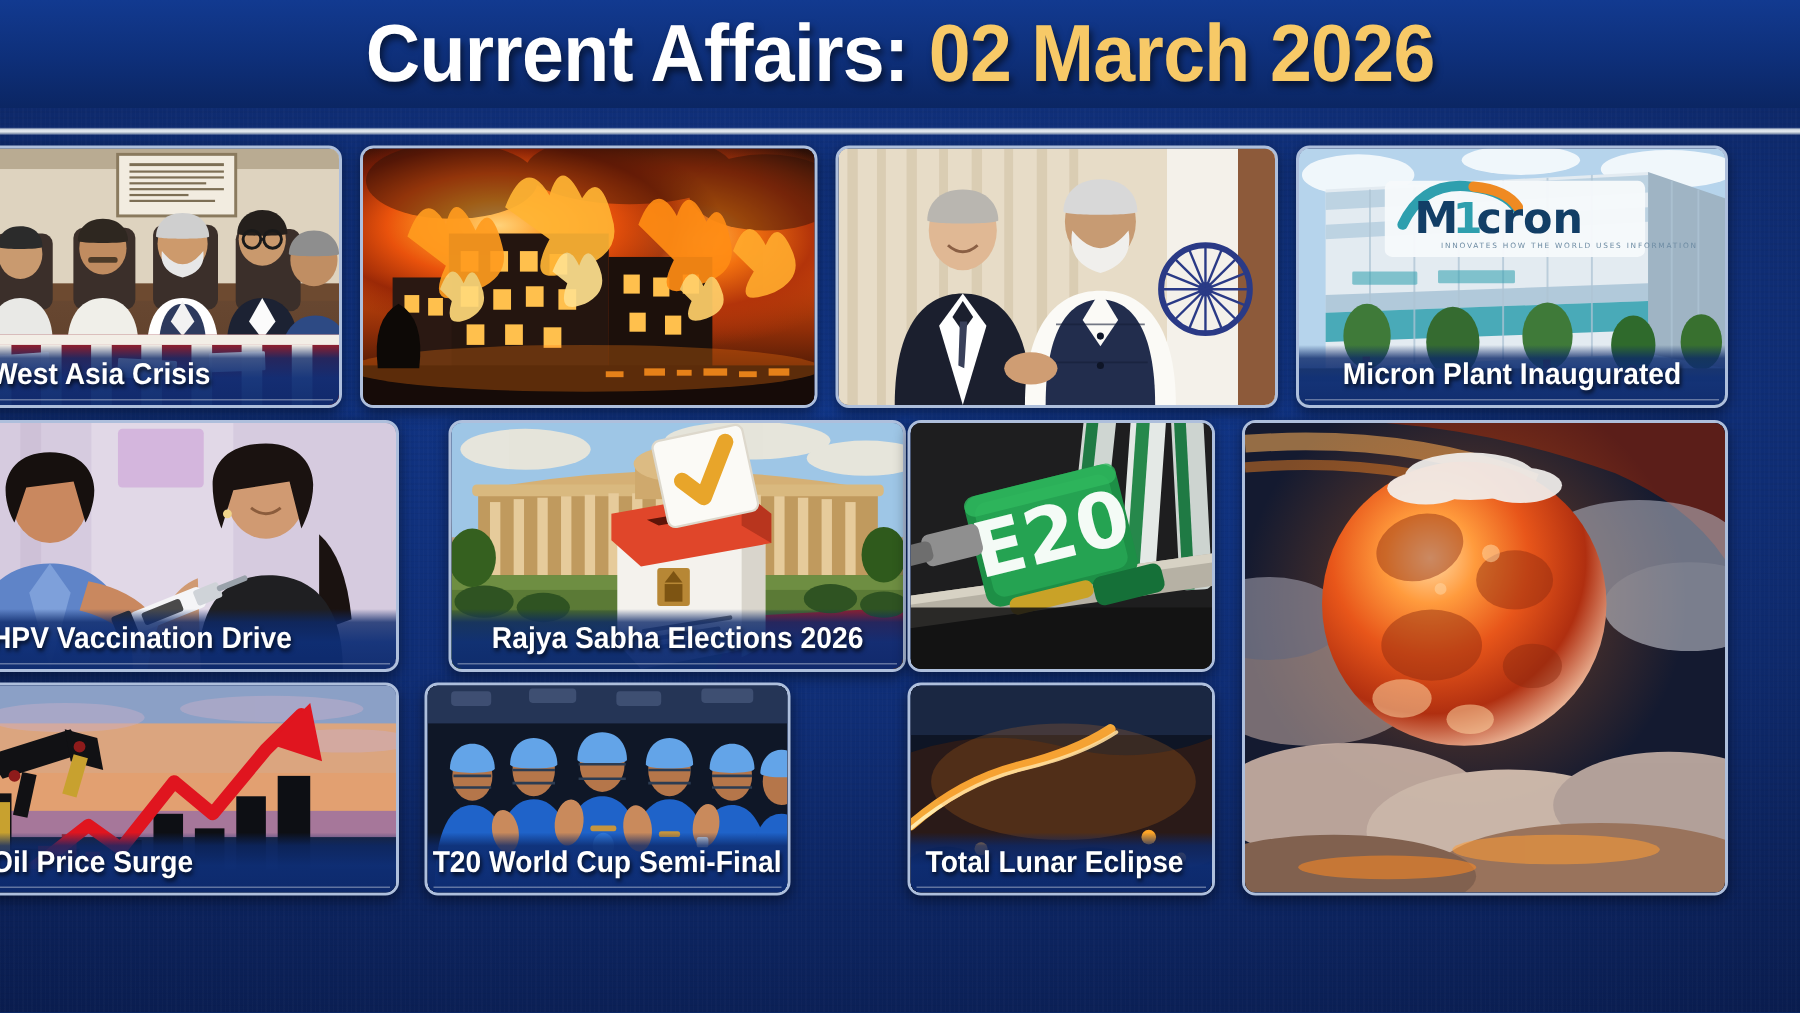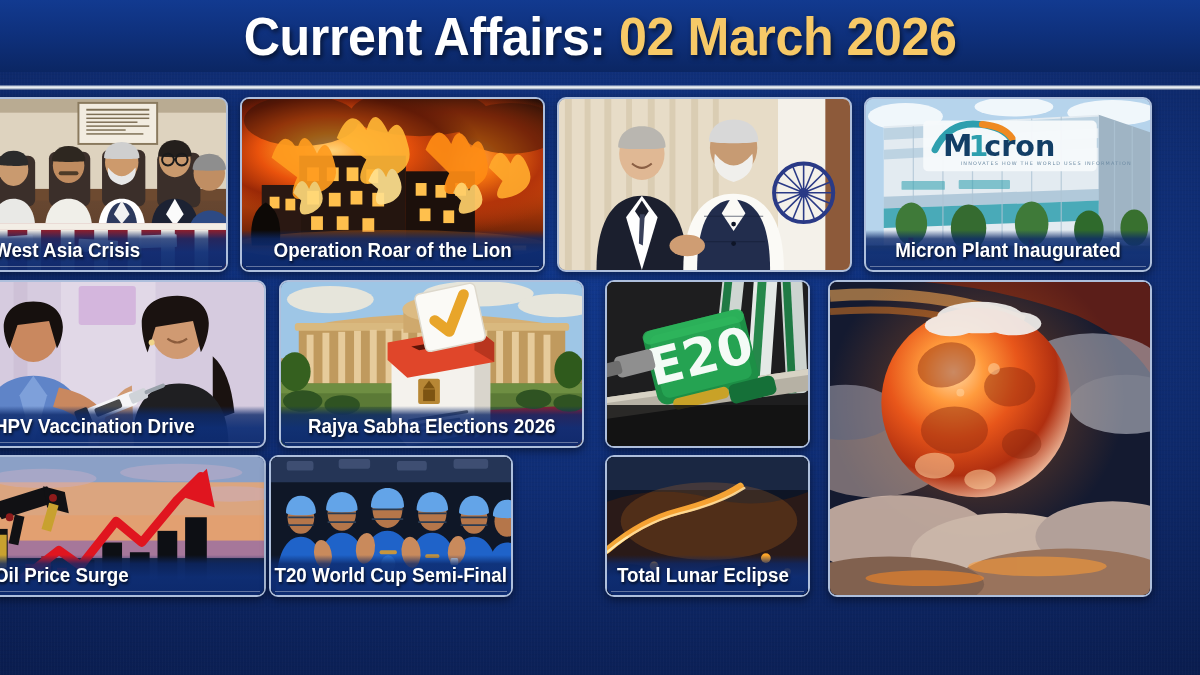--- a/index.html
+++ b/index.html
@@ -337,24 +337,20 @@
             <rect x="230" y="150" width="16" height="5"></rect>
               <rect x="254" y="152" width="12" height="4"></rect>
             <rect x="274" y="150" width="14" height="5"></rect>
               <rect x="164" y="152" width="12" height="4"></rect>
           </g>
           <ellipse cx="150" cy="150" rx="160" ry="16" fill="#ff7a10" opacity=".30"></ellipse>
 
           <path d="M10 150q-4-34 14-44 18 10 14 44z" fill="#0d0906"></path>
         </svg>
       </div>
-      <div class="caption ctr">
-        <span class="caption-text">Operation Roar of the Lion</span>
-        <span class="cap-line"></span>
-      </div>
     </div>
 
     <div class="card" style="left:557px; top:5px; width:295px; height:175px;">
       <div class="photo ph ph-modi">
         <svg class="art" viewBox="0 0 295 175" preserveAspectRatio="none">
 
           <rect x="0" y="0" width="295" height="175" fill="#e7dcc7"></rect>
           <g opacity=".35" fill="#c3b191">
             <rect x="6" y="0" width="7" height="175"></rect>
               <rect x="26" y="0" width="6" height="175"></rect>
@@ -527,21 +523,21 @@
             <rect x="112" y="123" width="28" height="9" rx="2" fill="#2c2c2c" opacity=".85"></rect>
           </g>
         </svg>
       </div>
       <div class="caption">
         <span class="caption-text">HPV Vaccination Drive</span>
         <span class="cap-line"></span>
       </div>
     </div>
 
-    <div class="card" style="left:279px; top:188px; width:305px; height:168px;">
+    <div class="card" style="left:299px; top:188px; width:305px; height:168px;">
       <div class="photo ph ph-rs">
         <svg class="art" viewBox="0 0 305 168" preserveAspectRatio="none">
 
           <rect x="0" y="0" width="305" height="78" fill="#9ec6e6"></rect>
           <g fill="#f2ead9" opacity=".85">
             <ellipse cx="50" cy="18" rx="44" ry="14"></ellipse>
               <ellipse cx="200" cy="12" rx="56" ry="13"></ellipse>
             <ellipse cx="280" cy="24" rx="40" ry="12"></ellipse>
           </g>
 
@@ -710,21 +706,21 @@
 
           <rect x="0" y="126" width="284" height="16" fill="#101726" opacity=".7"></rect>
         </svg>
       </div>
       <div class="caption">
         <span class="caption-text">Oil Price Surge</span>
         <span class="cap-line"></span>
       </div>
     </div>
 
-    <div class="card" style="left:269px; top:363px; width:244px; height:142px;padding-left:23px;">
+    <div class="card" style="left:283px; top:363px; width:244px; height:142px;padding-left:23px;">
       <div class="photo ph ph-t20">
         <svg class="art" viewBox="0 0 305 142" preserveAspectRatio="none">
           <rect x="0" y="0" width="305" height="142" fill="#0f1727"></rect>
 
           <g fill="#2b3d63" opacity=".8">
               <rect x="0" y="0" width="305" height="26"></rect>
             </g>
           <g fill="#6d7fa6" opacity=".35">
             <rect x="20" y="4" width="34" height="10" rx="3"></rect>
               <rect x="86" y="2" width="40" height="10" rx="3"></rect>

